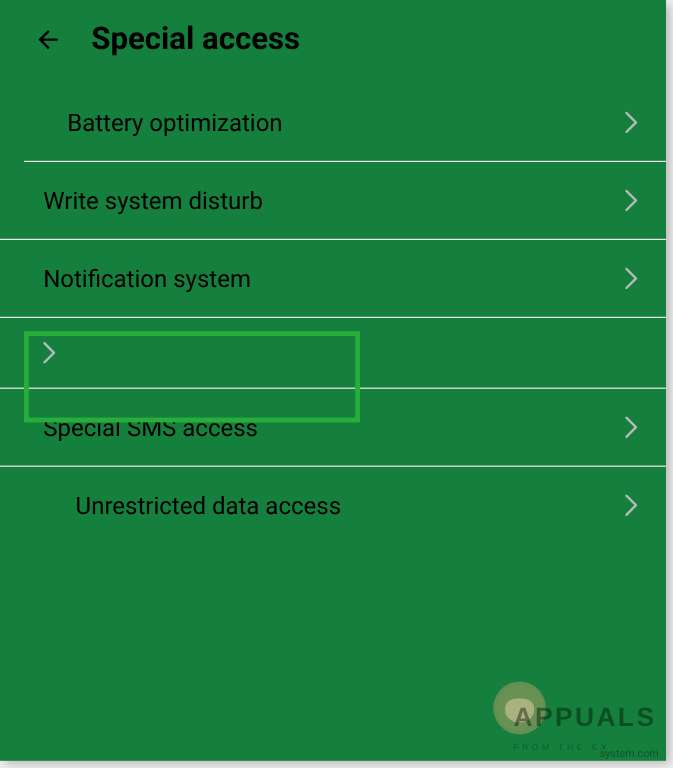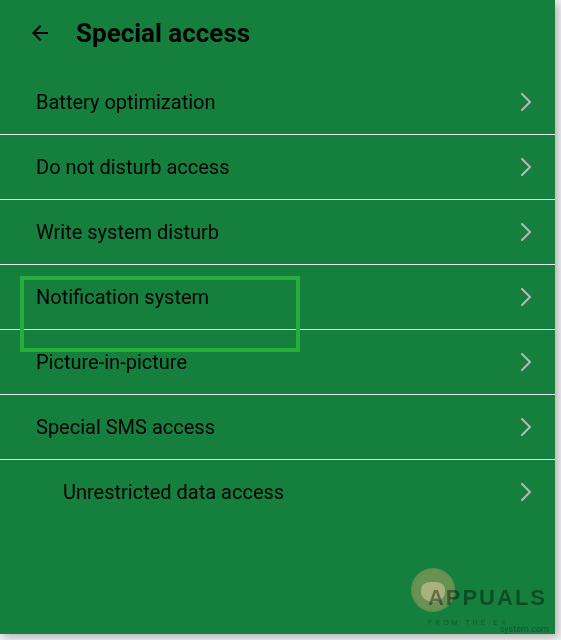--- a/index.html
+++ b/index.html
@@ -50,20 +50,21 @@
       display: flex;
       align-items: center;
       justify-content: space-between;
       padding: 20px 24px 20px 36px;
       border-bottom: 1px solid #ebebeb;
       cursor: pointer;
       position: relative;
     }
     .list-item:first-child {
       border-top: none;
+      margin-left: 20px;
     }
     .list-item-label {
       font-size: 20px;
       color: #000;
       font-weight: 400;
     }
     .chevron {
       width: 10px;
       height: 18px;
       flex-shrink: 0;
@@ -140,44 +141,37 @@
 
   <div class="list">
 
     <div class="list-item">
       <span class="list-item-label">Battery optimization</span>
       <svg class="chevron" viewBox="0 0 10 18">
         <path d="M1 1 L9 9 L1 17" stroke="#b8b8b8" stroke-width="2" fill="none" stroke-linecap="round"></path>
       </svg>
     </div>
 
-    <div class="list-item">
-      <span class="list-item-label">Do not disturb access</span>
-      <svg class="chevron" viewBox="0 0 10 18">
-        <path d="M1 1 L9 9 L1 17" stroke="#b8b8b8" stroke-width="2" fill="none" stroke-linecap="round"></path>
-      </svg>
-    </div>
 
 
     <div class="list-item">
       <span class="list-item-label">Write system disturb</span>
       <svg class="chevron" viewBox="0 0 10 18">
         <path d="M1 1 L9 9 L1 17" stroke="#b8b8b8" stroke-width="2" fill="none" stroke-linecap="round"></path>
       </svg>
     </div>
 
     <div class="list-item">
       <span class="list-item-label">Notification system</span>
       <svg class="chevron" viewBox="0 0 10 18">
         <path d="M1 1 L9 9 L1 17" stroke="#b8b8b8" stroke-width="2" fill="none" stroke-linecap="round"></path>
       </svg>
     </div>
 
     <div class="list-item">
-      <span class="list-item-label">Picture-in-picture</span>
       <svg class="chevron" viewBox="0 0 10 18">
         <path d="M1 1 L9 9 L1 17" stroke="#b8b8b8" stroke-width="2" fill="none" stroke-linecap="round"></path>
       </svg>
     </div>
 
     <div class="list-item">
       <span class="list-item-label">Special SMS access</span>
       <svg class="chevron" viewBox="0 0 10 18">
         <path d="M1 1 L9 9 L1 17" stroke="#b8b8b8" stroke-width="2" fill="none" stroke-linecap="round"></path>
       </svg>

